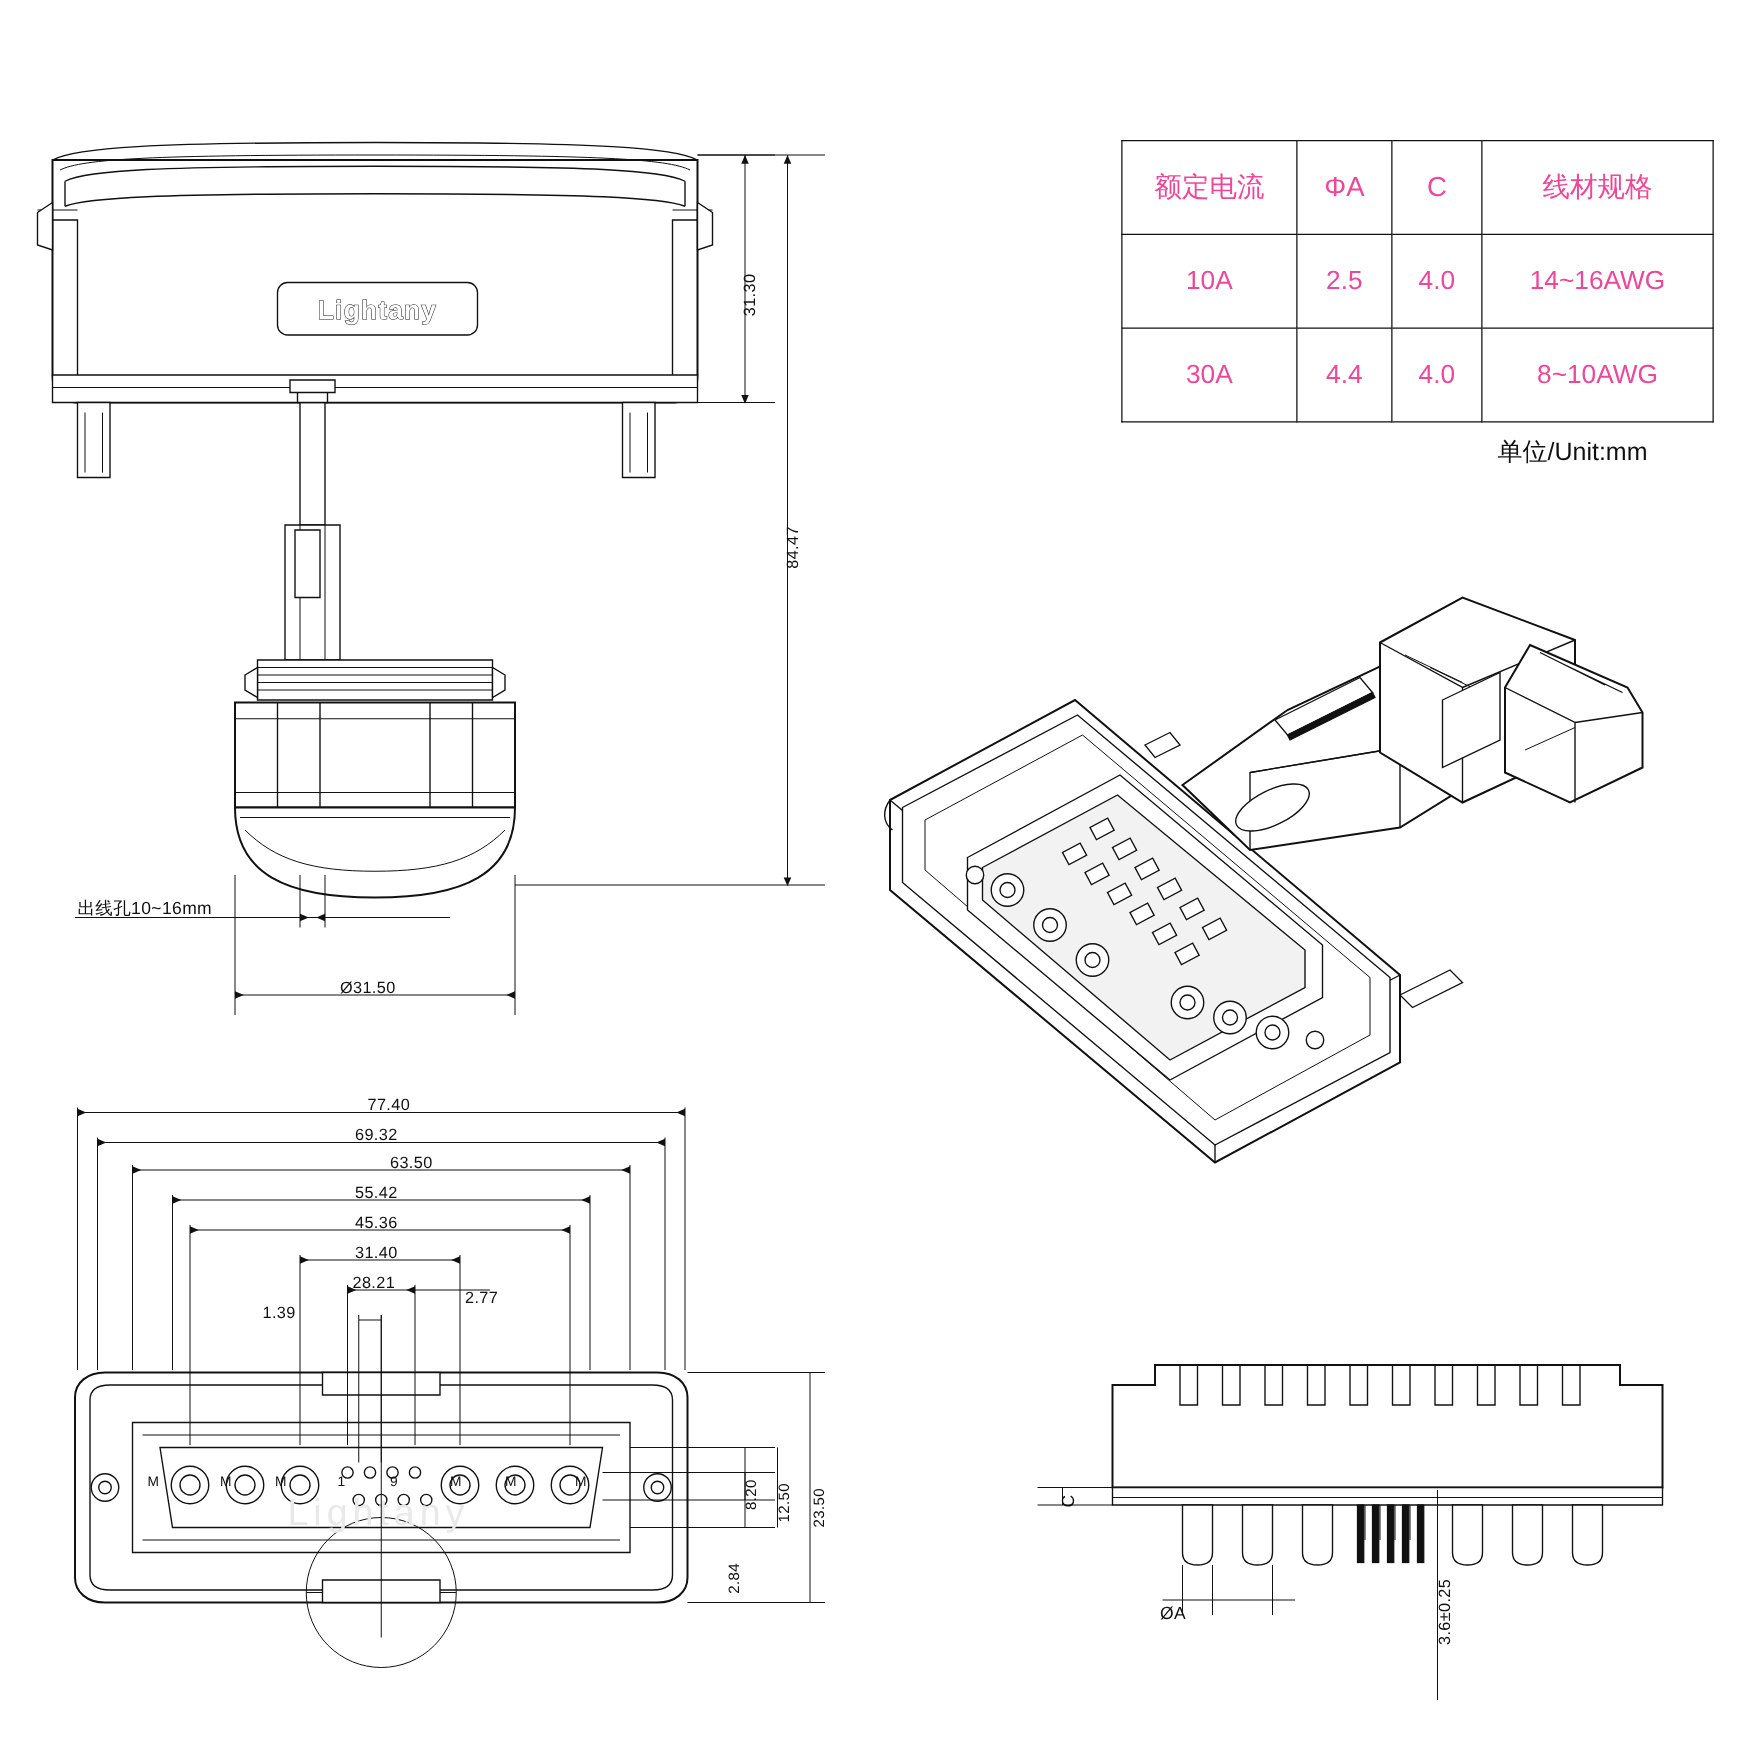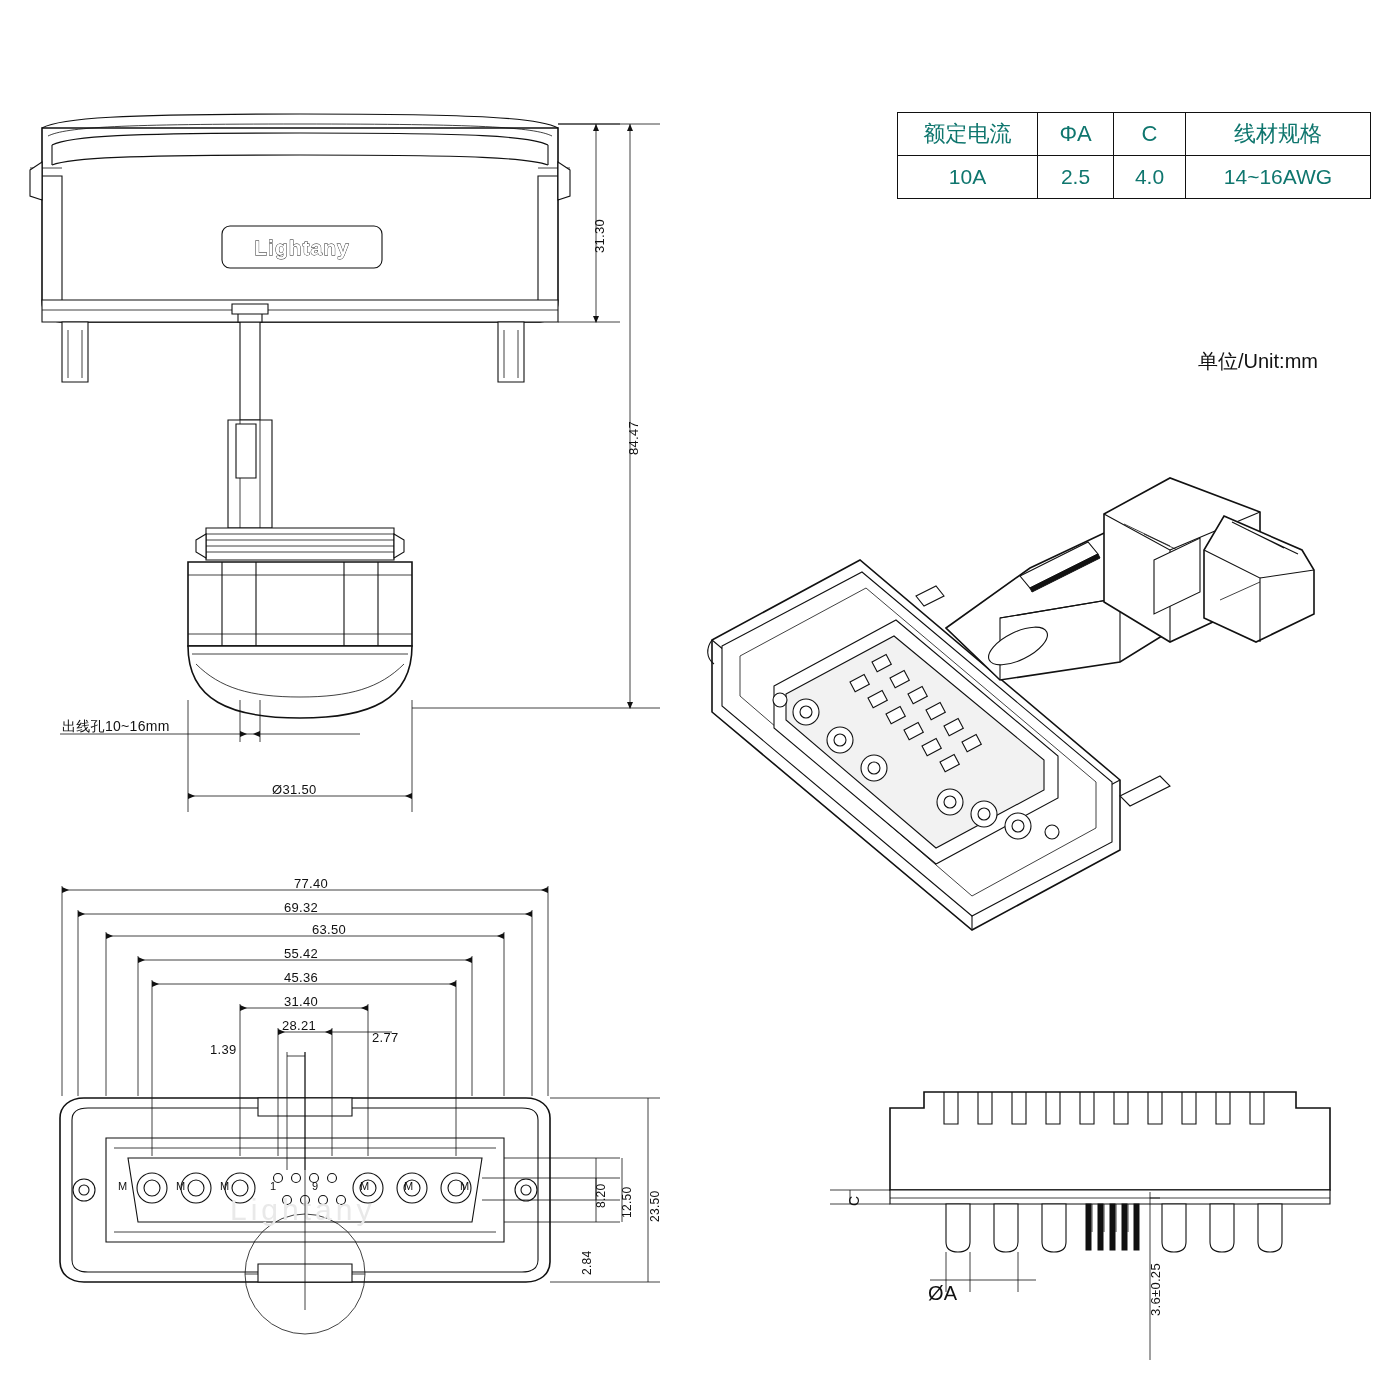--- a/index.html
+++ b/index.html
@@ -40,24 +40,24 @@
   .spec-table {
     position:absolute;
     left:897px; top:112px;
     border-collapse:collapse;
     font-size:21px;
   }
   .spec-table td, .spec-table th {
     border:1.5px solid #111;
     text-align:center;
     font-weight:normal;
-    padding:3px 6px;
+    padding:19px 6px;
     height:42px;
     line-height:36px;
-    color:#0f766e;
+    color:#ec4899;
   }
   .spec-table th { font-size:22px; }
   .col-0 { width:140px; }
   .col-1 { width:76px; }
   .col-2 { width:72px; }
   .col-3 { width:185px; }
   .unit-note {
     position:absolute;
     left:1198px; top:348px;
     font-size:20px;
@@ -103,20 +103,26 @@
         <th class="col-3">线材规格</th>
       </tr>
     </thead>
     <tbody>
       <tr>
         <td>10A</td>
         <td>2.5</td>
         <td>4.0</td>
         <td>14~16AWG</td>
       </tr>
+      <tr>
+        <td>30A</td>
+        <td>4.4</td>
+        <td>4.0</td>
+        <td>8~10AWG</td>
+      </tr>
     </tbody>
   </table>
   <div class="unit-note">单位/Unit:mm</div>
 
   <svg width="700" height="850" viewBox="0 0 700 850">
 
     <path class="fillw" d="M42,128 L42,300 Q42,320 60,322 L540,322 Q558,320 558,300 L558,128 Z"></path>
     <path class="ln2" d="M42,128 C60,118 120,114 300,114 C480,114 540,118 558,128"></path>
     <path class="ln2" d="M52,145 C70,136 126,133 300,133 C474,133 530,136 548,145"></path>
     <path class="ln3" d="M48,136 C66,127 123,124 300,124 C477,124 534,127 552,136"></path>
@@ -348,21 +354,21 @@
     <path class="ln3" d="M30,110 L-30,110 M30,124 L-30,124"></path>
     <path class="ln3" d="M-10,110 L-10,124"></path>
 
     <path class="ln3" d="M86,172 L86,212 M110,172 L110,212 M158,172 L158,212"></path>
     <path class="ln3" d="M70,200 L176,200"></path>
 
     <path class="ln3" d="M290,112 L290,280 M290,118 L300,118"></path>
   </svg>
 
   <div class="dim-text v" style="left:846px; top:1206px; font-size:14px;">C</div>
-  <div class="dim-text" style="left:928px; top:1282px; font-size:20px;">ØA</div>
+  <div class="dim-text" style="left:928px; top:1282px; font-size:14px;">ØA</div>
   <div class="dim-text v" style="left:1148px; top:1316px; font-size:13px;">3.6±0.25</div>
 
   <svg width="700" height="560" viewBox="0 0 700 560" style="left:700px; top:450px;">
 
     <path class="fillw" d="M12,190 L160,110 L420,330 L420,400 L272,480 L12,262 Z"></path>
     <path class="ln2" d="M12,190 L272,408 L272,480"></path>
     <path class="ln2" d="M272,408 L420,330"></path>
 
     <path class="fillw2" d="M22,196 L162,122 L412,332 L412,392 L272,466 L22,256 Z"></path>
     <path class="ln3" d="M40,206 L166,138 L396,332 L396,378 L272,446 L40,246 Z"></path>

